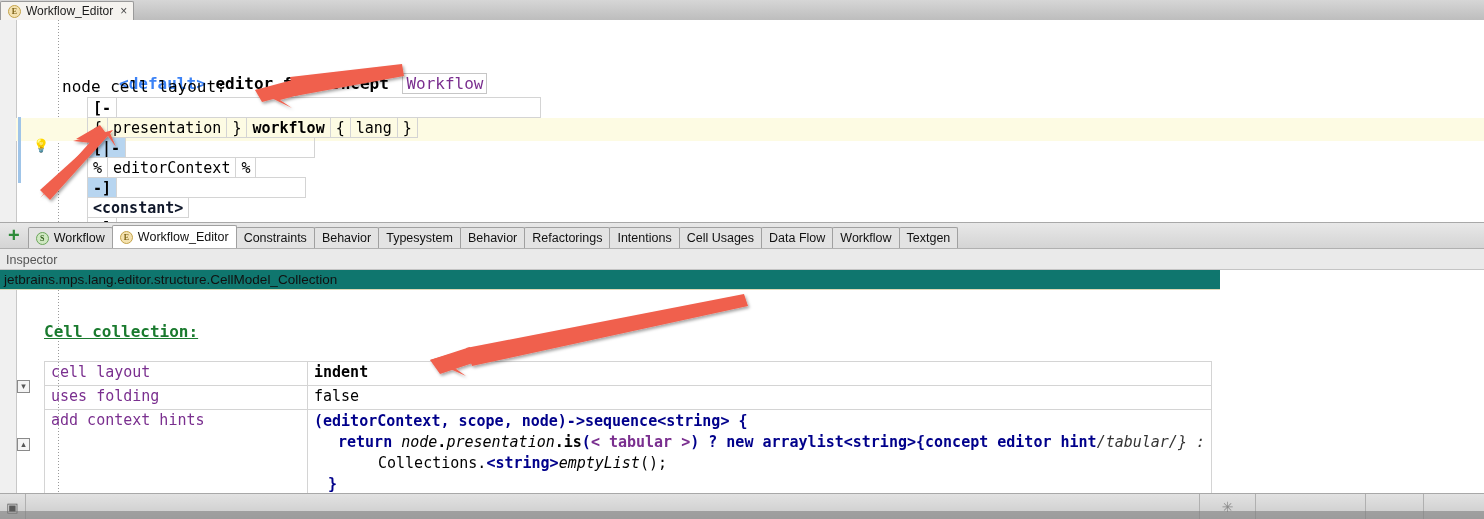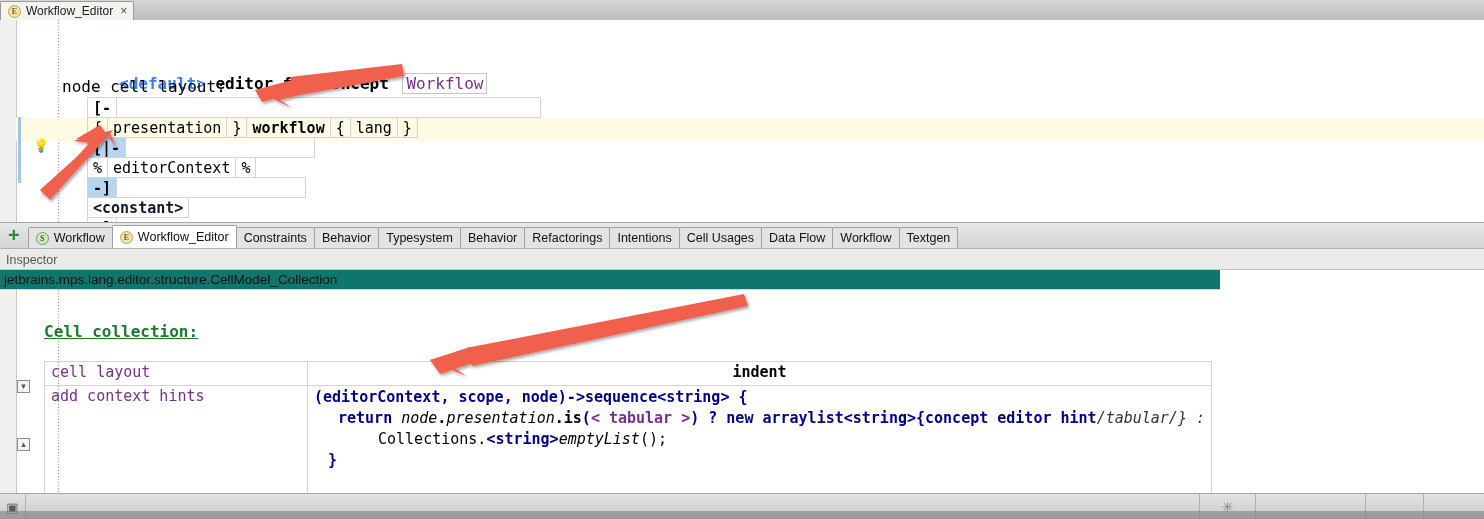--- a/index.html
+++ b/index.html
@@ -207,21 +207,21 @@
     border: 1px solid #d4d4d4;
     padding: 1px 6px;
     height: 21px;
     vertical-align: top;
     white-space: pre;
     font-family: "DejaVu Sans Mono", "Liberation Mono", monospace;
     font-size: 15px;
   }
   .pk { color: #7a2f8f; width: 250px; }
   .pv { color: #000; }
-  .pv.b { font-weight: bold; text-align: center; }
+  .pv.b { font-weight: bold; }
   .codecell { padding: 1px 6px 2px 6px !important; height: auto !important; line-height: 21px; }
   .kw  { color: #00008b; font-weight: bold; }
   .it  { font-style: italic; color: #000; }
   .bd  { font-weight: bold; color: #000; }
   .pu  { color: #7a2f8f; font-weight: bold; }
   .bl  { color: #00008b; font-weight: bold; }
 
   
   .statusbar {
     position: absolute; left: 0; top: 493px;
@@ -389,20 +389,24 @@
 
     <div class="cc-title insp-mono" style="position:absolute;left:44px;top:4px;">Cell collection:</div>
 
     <table class="prop-table" style="position:absolute;left:44px;top:25px;">
       <tbody>
           <tr>
         <td class="pk">cell layout</td>
         <td class="pv b">indent</td>
       </tr>
       <tr>
+        <td class="pk">uses folding</td>
+        <td class="pv">false</td>
+      </tr>
+      <tr>
         <td class="pk">add context hints</td>
         <td class="pv codecell"><span class="kw">(editorContext, scope, node)-&gt;sequence&lt;string&gt; {</span><br><span style="padding-left:24px;display:inline-block;"></span><span class="kw">return</span> <span class="it">node</span><span class="bd">.</span><span class="it">presentation</span><span class="bd">.</span><span class="bd">is</span><span class="kw">(</span><span class="pu">&lt; tabular &gt;</span><span class="kw">) ? </span><span class="kw">new</span> <span class="kw">arraylist&lt;string&gt;{</span><span class="kw">concept editor hint</span><span class="it" style="color:#333">/tabular/} :</span><br><span style="padding-left:64px;display:inline-block;"></span><span>Collections.</span><span class="bl">&lt;string&gt;</span><span class="it">emptyList</span><span>();</span><br><span style="padding-left:14px;display:inline-block;"></span><span class="kw">}</span>
         </td>
       </tr>
 
     </tbody>
       </table>
 
     <svg style="position:absolute;left:0;top:0;width:1484px;height:203px;pointer-events:none;">
       <defs>

